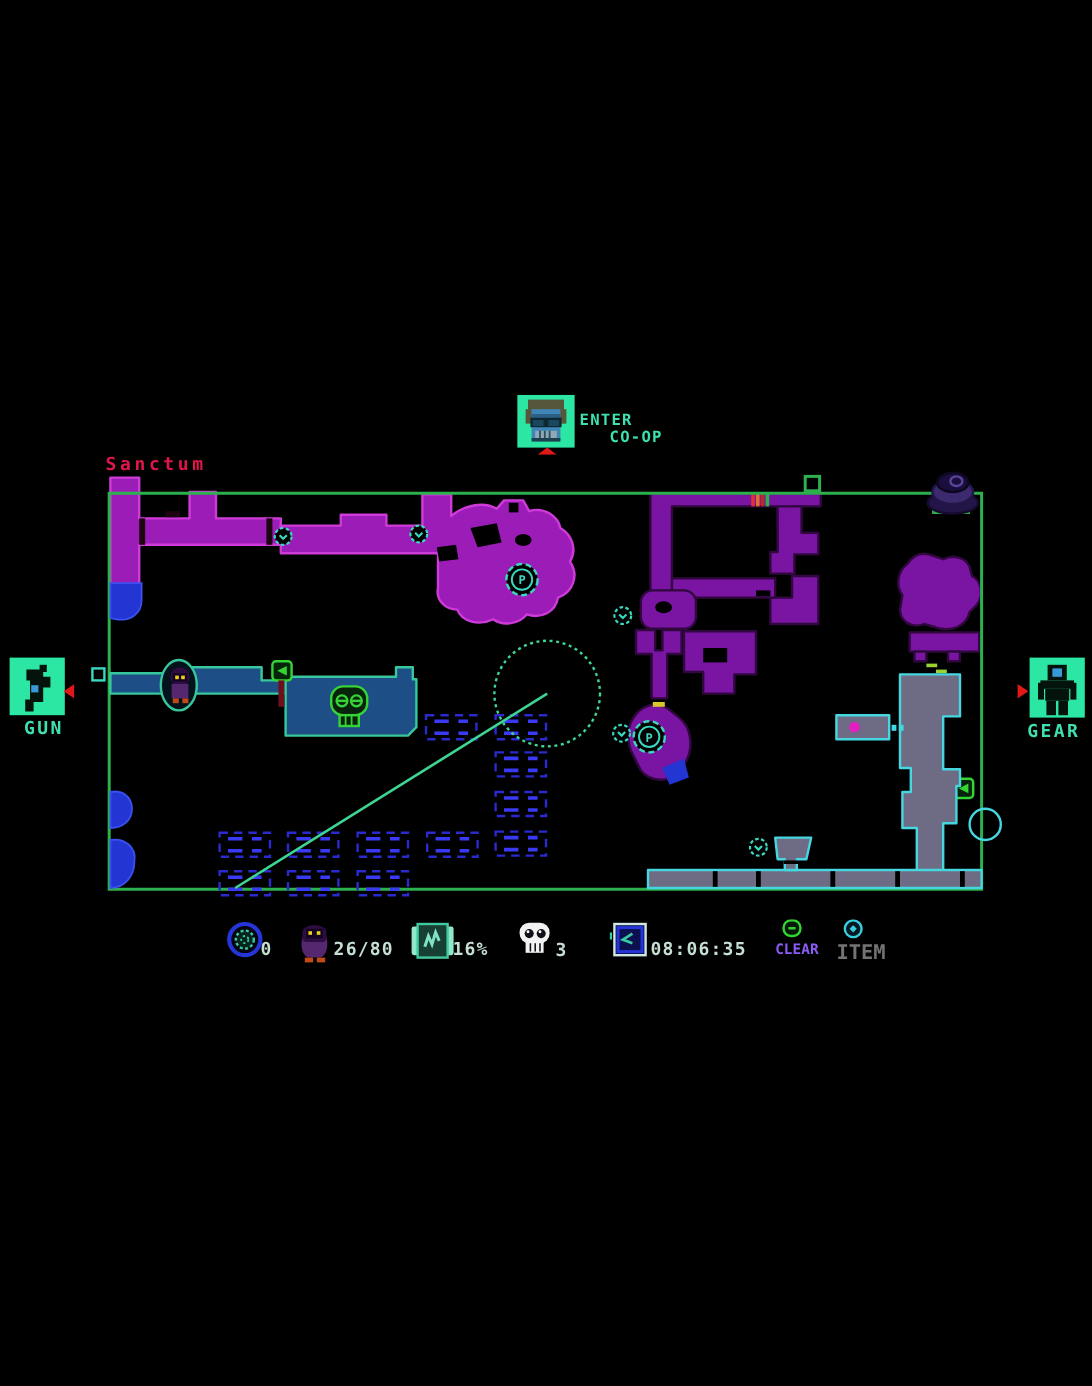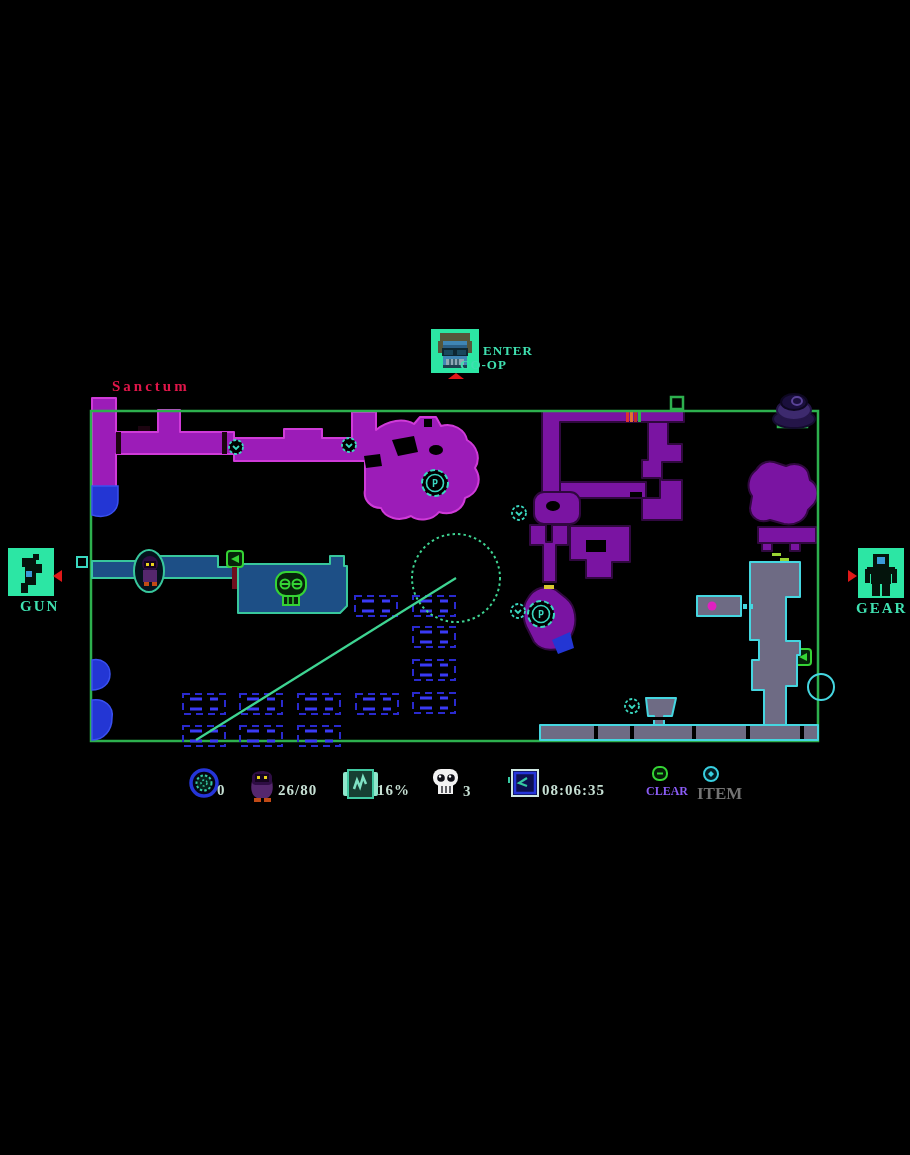--- a/index.html
+++ b/index.html
@@ -1,20 +1,20 @@
 <!DOCTYPE html>
 <html><head>
 <meta charset="utf-8">
 <style>
   html,body{margin:0;padding:0;background:#000;}
   .stage{position:relative;width:910px;height:1155px;background:#000;overflow:hidden;
          font-family:"DejaVu Sans Mono",monospace;}
   .abs{position:absolute;}
-  .pxtext{font-weight:bold;letter-spacing:1px;white-space:pre;font-family:Liberation Serif, serif;}
-  .loc{color:#e0164a;font-size:15px;letter-spacing:3px;margin-left:24px;}
+  .pxtext{font-weight:bold;letter-spacing:1px;white-space:pre;}
+  .loc{color:#e0164a;font-size:15px;letter-spacing:3px;}
   .teal{color:#3fe0b0;}
   .coopline{font-size:13px;line-height:13px;letter-spacing:1px;}
   .slotlabel{font-size:15px;letter-spacing:2px;}
   .hudnum{color:#c6dfd3;font-size:15px;letter-spacing:1px;}
   .clear{color:#8b5cf6;font-size:12px;letter-spacing:0px;}
   .item{color:#737373;font-size:17px;letter-spacing:0px;}
   svg{display:block;}
 </style>
 </head>
 <body>
@@ -219,21 +219,21 @@
       <rect x="13" y="21" width="9" height="5" fill="#19475c"></rect>
       <rect x="26" y="21" width="9" height="5" fill="#19475c"></rect>
       <rect x="15" y="30" width="18" height="6" fill="#8fa8b5"></rect>
       <line x1="19" y1="30" x2="19" y2="36" stroke="#27505f" stroke-width="1.5"></line>
       <line x1="23" y1="30" x2="23" y2="36" stroke="#27505f" stroke-width="1.5"></line>
       <line x1="27" y1="30" x2="27" y2="36" stroke="#27505f" stroke-width="1.5"></line>
       <rect x="12" y="36" width="24" height="3" fill="#1d4050"></rect>
       <polygon points="25,44 17,50 33,50" fill="#e01818"></polygon>
     </svg>
     <div class="abs pxtext teal coopline" style="left:483px;top:344px">ENTER</div>
-    <div class="abs pxtext teal coopline" style="left:460px;top:358px">CO-OP</div>
+    <div class="abs pxtext teal coopline" style="left:508px;top:358px">CO-OP</div>
   </div>
 
   <div class="abs pxtext loc" style="left:88px;top:378px">Sanctum</div>
 
   <div>
     <svg class="abs" style="left:6px;top:546px" width="56" height="52" viewBox="0 0 56 52">
       <rect x="2" y="2" width="46" height="48" fill="#2ce6a4"></rect>
       <path d="M16,12 h14 v6 h6 v9 h-6 v12 h-8 v8 h-7 v-10 h4 v-16 h-3 z" fill="#04140c"></path>
       <rect x="27" y="8" width="6" height="6" fill="#04140c"></rect>
       <rect x="20" y="25" width="6" height="6" fill="#3a9ad8"></rect>

